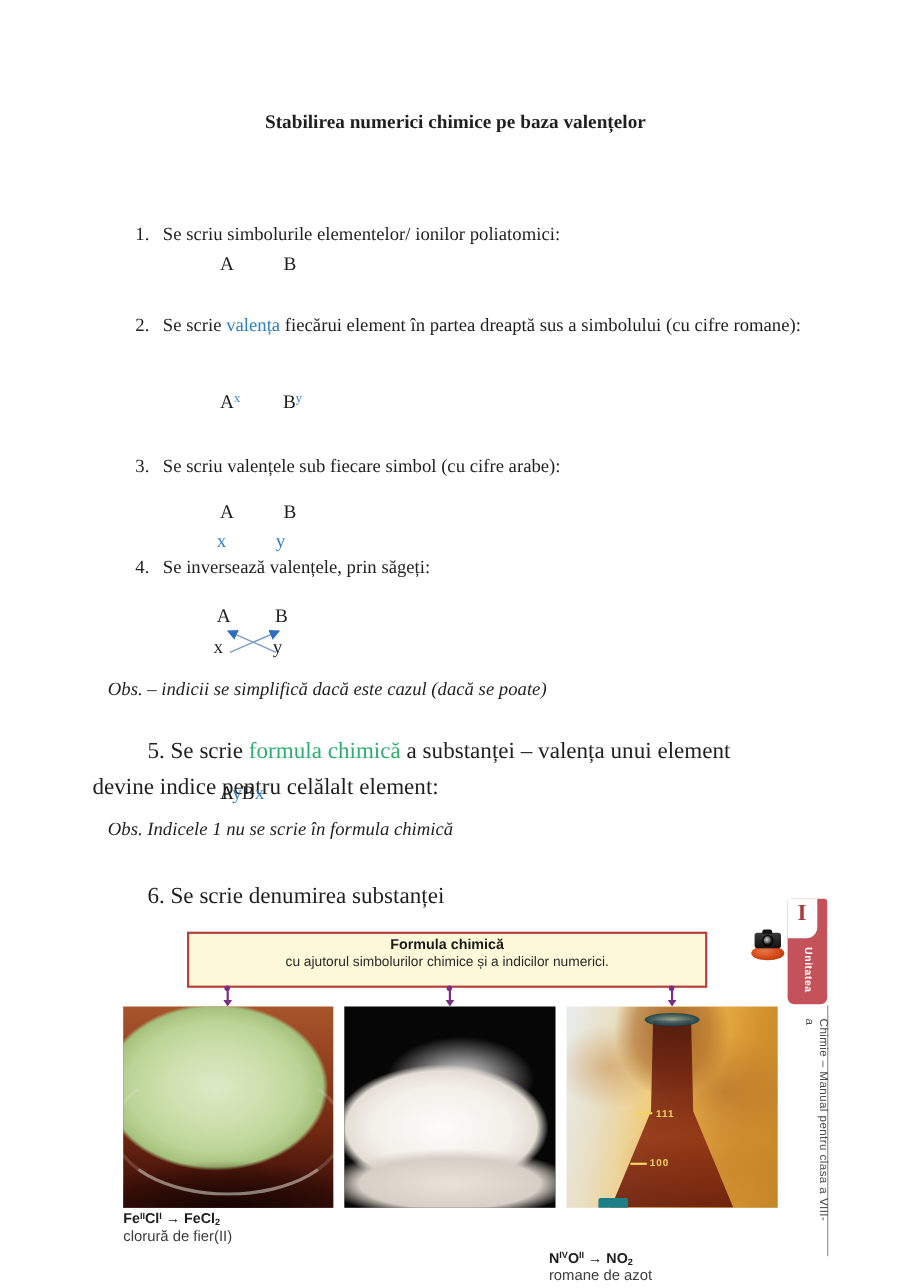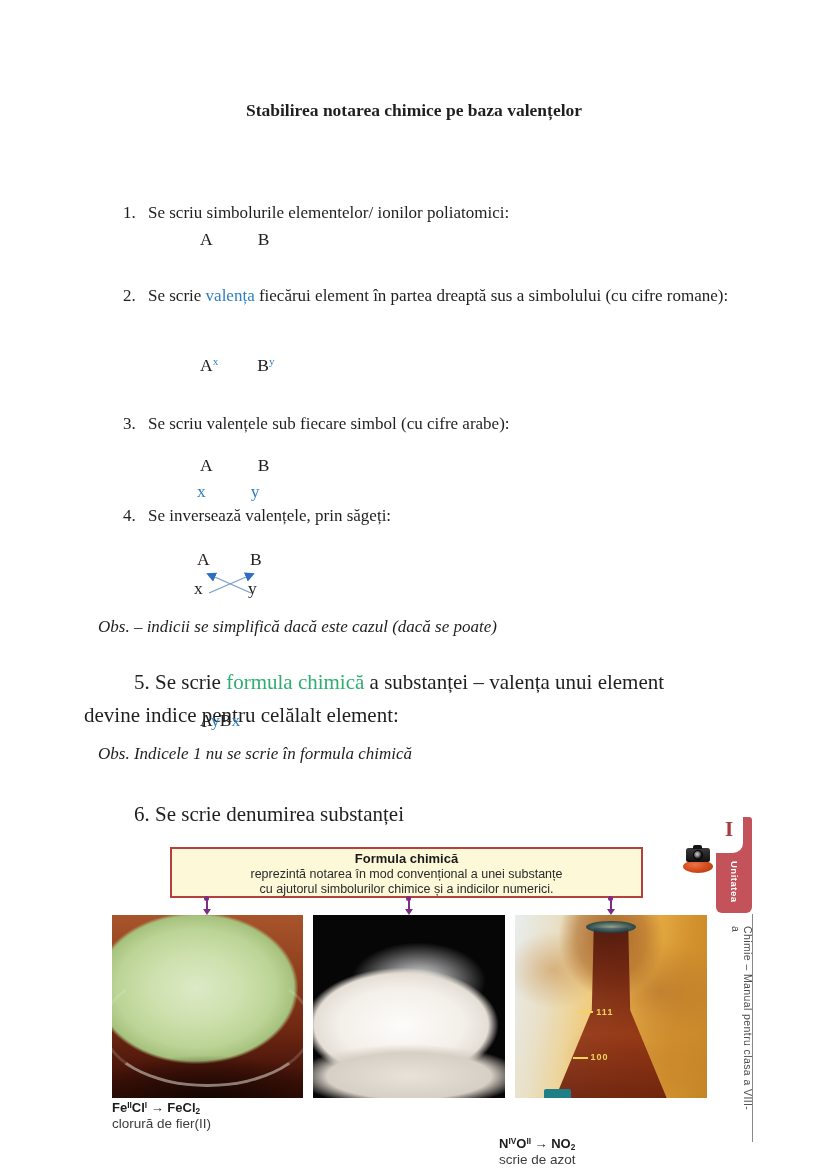--- a/index.html
+++ b/index.html
@@ -109,21 +109,21 @@
           background:#141414;border-radius:2px 2px 0 0;}
   .camera .lens{position:absolute;top:5px;left:10px;width:10px;height:10px;border-radius:50%;
           border:1px solid #000;box-sizing:border-box;
           background:radial-gradient(circle at 40% 40%, #cfcfcf 0%, #8a8a8a 30%, #222 60%, #000 100%);}
 </style>
 </head>
 <body>
 
 <div class="page">
 
-  <h1 class="title">Stabilirea notarea chimice pe baza valențelor</h1>
+  <h1 class="title">Stabilirea numerici chimice pe baza valențelor</h1>
 
   <div class="item" style="top:201px;">
     <span class="num">1.</span>
     <span class="itext"><span>Se scriu simbolurile elementelor/ ionilor poliatomici:</span></span>
   </div>
   <div class="formula" style="left:200px;top:227px;"><span>A</span><span class="gap"></span><span>B</span></div>
 
   <div class="item" style="top:284px;">
     <span class="num">2.</span>
     <span class="itext"><span>Se scrie </span><span class="c-blue">valența</span><span> fiecărui element în partea dreaptă sus a simbolului (cu cifre romane):</span></span>
@@ -162,21 +162,20 @@
 
   <div class="para" style="top:649px;"><span>5. Se scrie </span><span class="c-green">formula chimică</span><span> a substanței – valența unui element devine indice pentru celălalt element:</span></div>
   <div class="formula" style="left:200px;top:708px;"><span>A</span><span class="c-blue">y</span><span>B</span><span class="c-blue">x</span></div>
 
   <div class="obs" style="top:744px;"><span>Obs. Indicele 1 nu se scrie în formula chimică</span></div>
 
   <div class="para" style="top:781px;"><span>6. Se scrie denumirea substanței</span></div>
 
   <div class="figure-box">
     <div class="fb-title">Formula chimică</div>
-    <div class="fb-line">reprezintă notarea în mod convențional a unei substanțe</div>
     <div class="fb-line">cu ajutorul simbolurilor chimice și a indicilor numerici.</div>
   </div>
 
   <div class="connector" style="left:202px;">
       <i class="dot"></i>
     </div>
   <div class="connector" style="left:404px;">
       <i class="dot"></i>
     </div>
   <div class="connector" style="left:606px;">
@@ -193,21 +192,21 @@
     <span class="flask-mark mark-100">100</span>
     <span class="ml-label">ml</span>
   </div>
 
   <div class="caption cap1">
     <div class="cap-formula"><span>Fe</span><span class="sup">II</span><span>Cl</span><span class="sup">I</span><span> → </span><span>FeCl</span><span class="sub">2</span></div>
     <div class="cap-name">clorură de fier(II)</div>
   </div>
   <div class="caption cap3">
     <div class="cap-formula"><span>N</span><span class="sup">IV</span><span>O</span><span class="sup">II</span><span> → </span><span>NO</span><span class="sub">2</span></div>
-    <div class="cap-name">scrie de azot</div>
+    <div class="cap-name">romane de azot</div>
   </div>
 
   <div class="camera">
     <span class="base"></span>
     <span class="body"></span>
     <span class="lens"></span>
   </div>
 
   <div class="ribbon">
     <span class="notch"></span>

